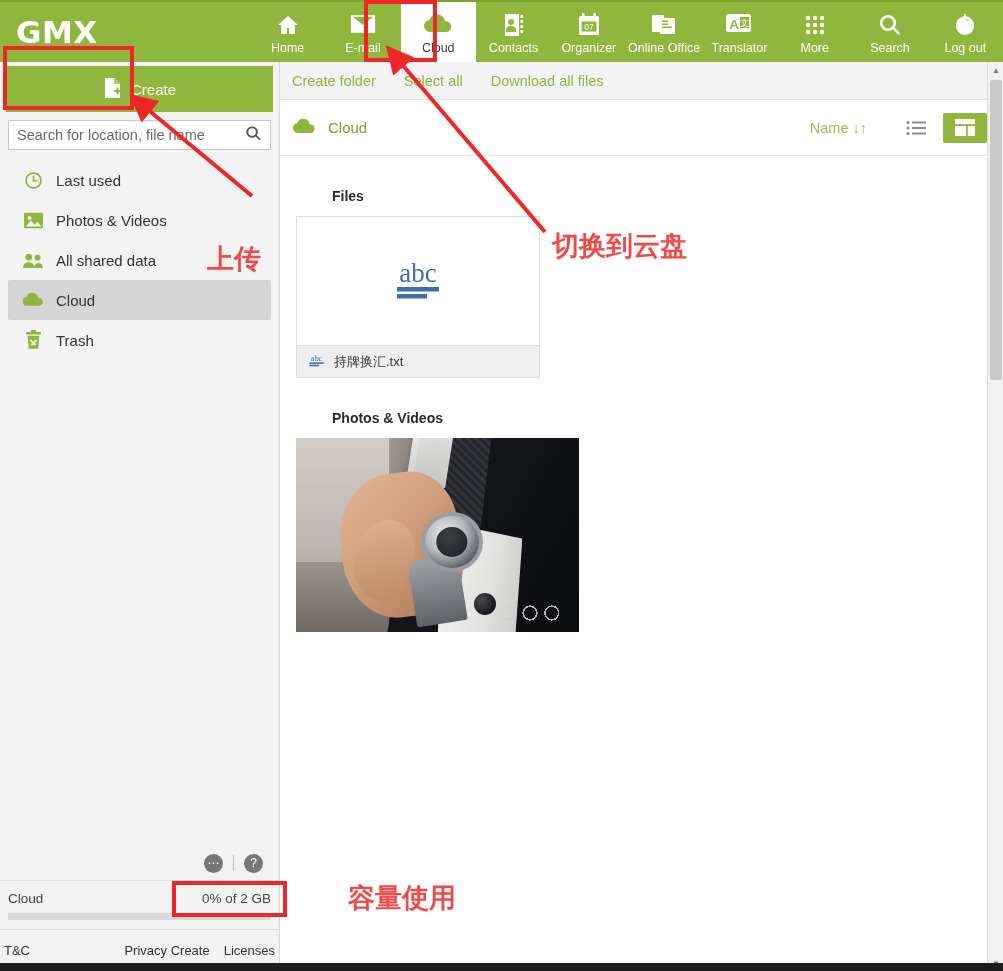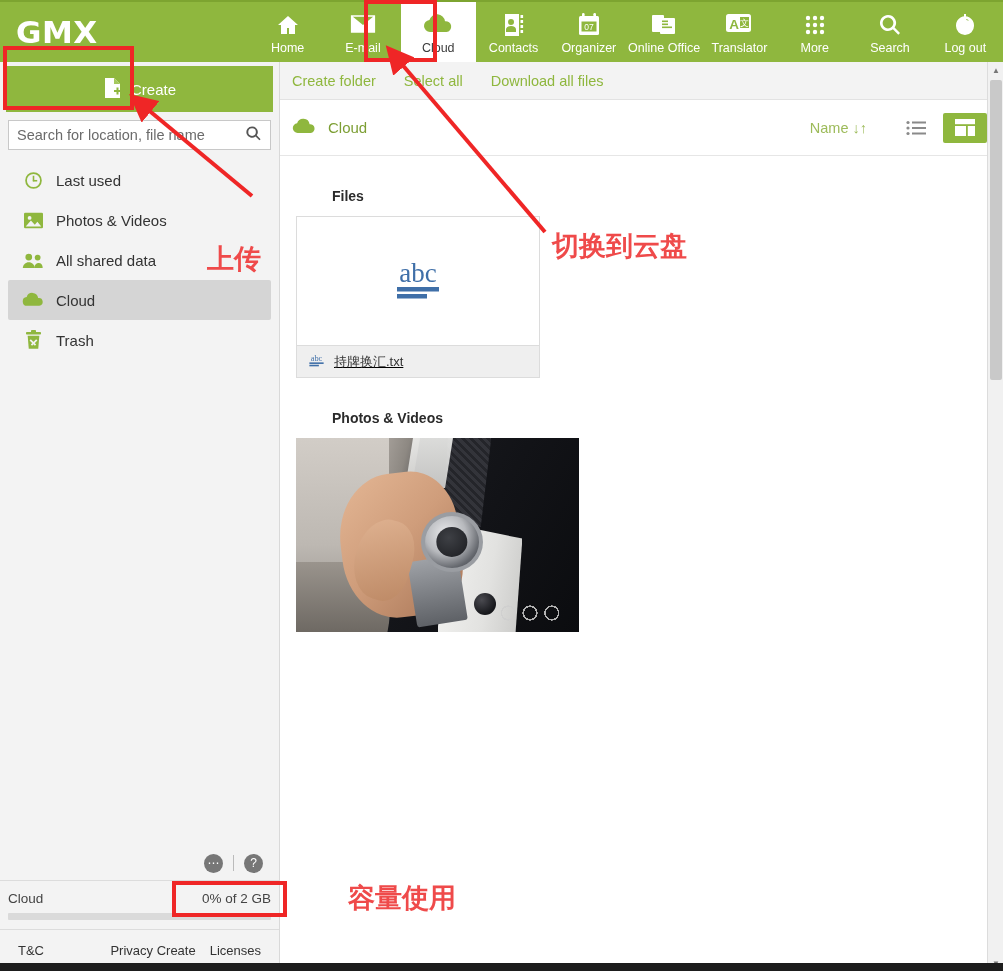--- a/index.html
+++ b/index.html
@@ -87,21 +87,21 @@
 
   .storage {
     position: absolute; left: 0; bottom: 42px; width: 279px;
     border-top: 1px solid #dcdcdc; padding: 10px 8px 0 8px; height: 49px;
   }
   .strow { display: flex; justify-content: space-between; font-size: 13.5px; color: #444; }
   .stbar { margin-top: 7px; height: 7px; background: #dadada; border-radius: 1px; }
   .footlinks {
     position: absolute; left: 0; bottom: 0; width: 279px; height: 42px;
     border-top: 1px solid #dcdcdc; display: flex; align-items: center;
-    padding: 0 18px; font-size: 13px; color: #333;
+    padding: 0 4px; font-size: 13px; color: #333;
   }
   .footlinks .fl { cursor: pointer; }
   .footlinks .sp { flex: 1; }
   .footlinks .fl + .fl { margin-left: 14px; }
 
   
   .main {
     position: absolute; left: 280px; top: 62px;
     width: 723px; height: 909px; background: #ffffff;
   }
@@ -136,21 +136,20 @@
   }
   .suggq { font-size: 15.5px; color: #222; font-weight: bold; }
   .suggsp { flex: 1; }
   .sugga { font-size: 15px; color: #9dbb5a; cursor: pointer; display: flex; align-items: center; gap: 7px; }
 
   .sectitle { font-size: 14px; font-weight: bold; color: #2b2b2b; margin: 32px 0 12px 52px; }
 
   .filecard {
     margin-left: 16px; width: 244px; border: 1px solid #dcdcdc; background: #fff;
     cursor: pointer;
-    text-decoration: underline;
   }
   .fcthumb { height: 128px; display: flex; align-items: center; justify-content: center; }
   .fcfoot {
     height: 32px; background: #efefef; border-top: 1px solid #dcdcdc;
     display: flex; align-items: center; gap: 8px; padding-left: 10px;
     font-size: 13px; color: #333;
   }
 
   .photo {
     margin-left: 16px; width: 283px; height: 194px; overflow: hidden;

